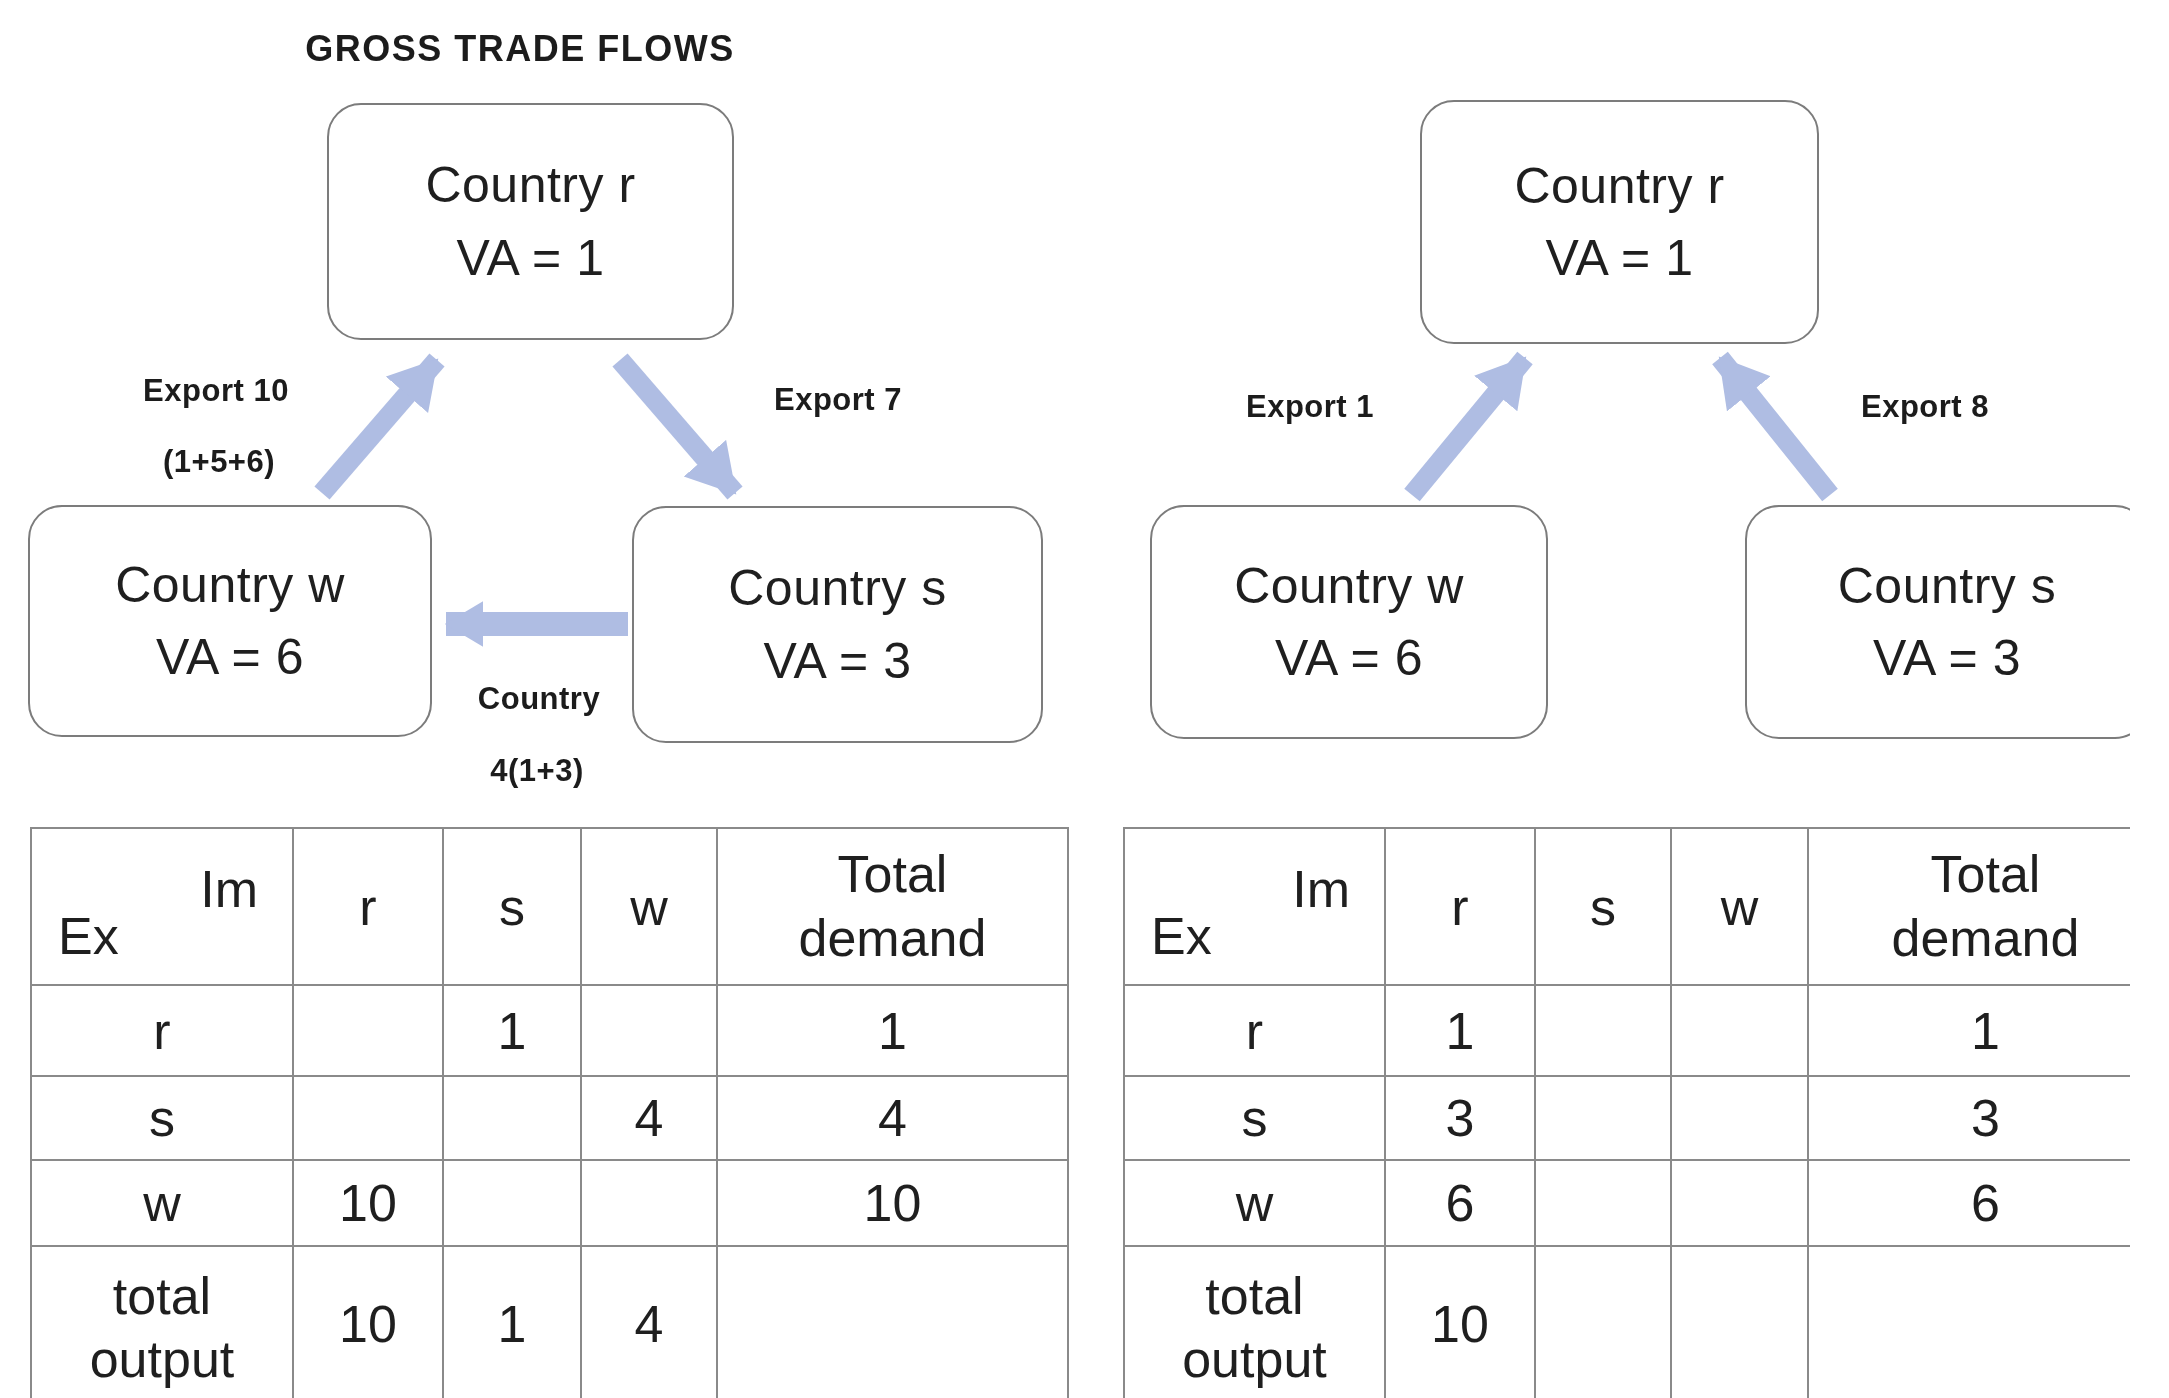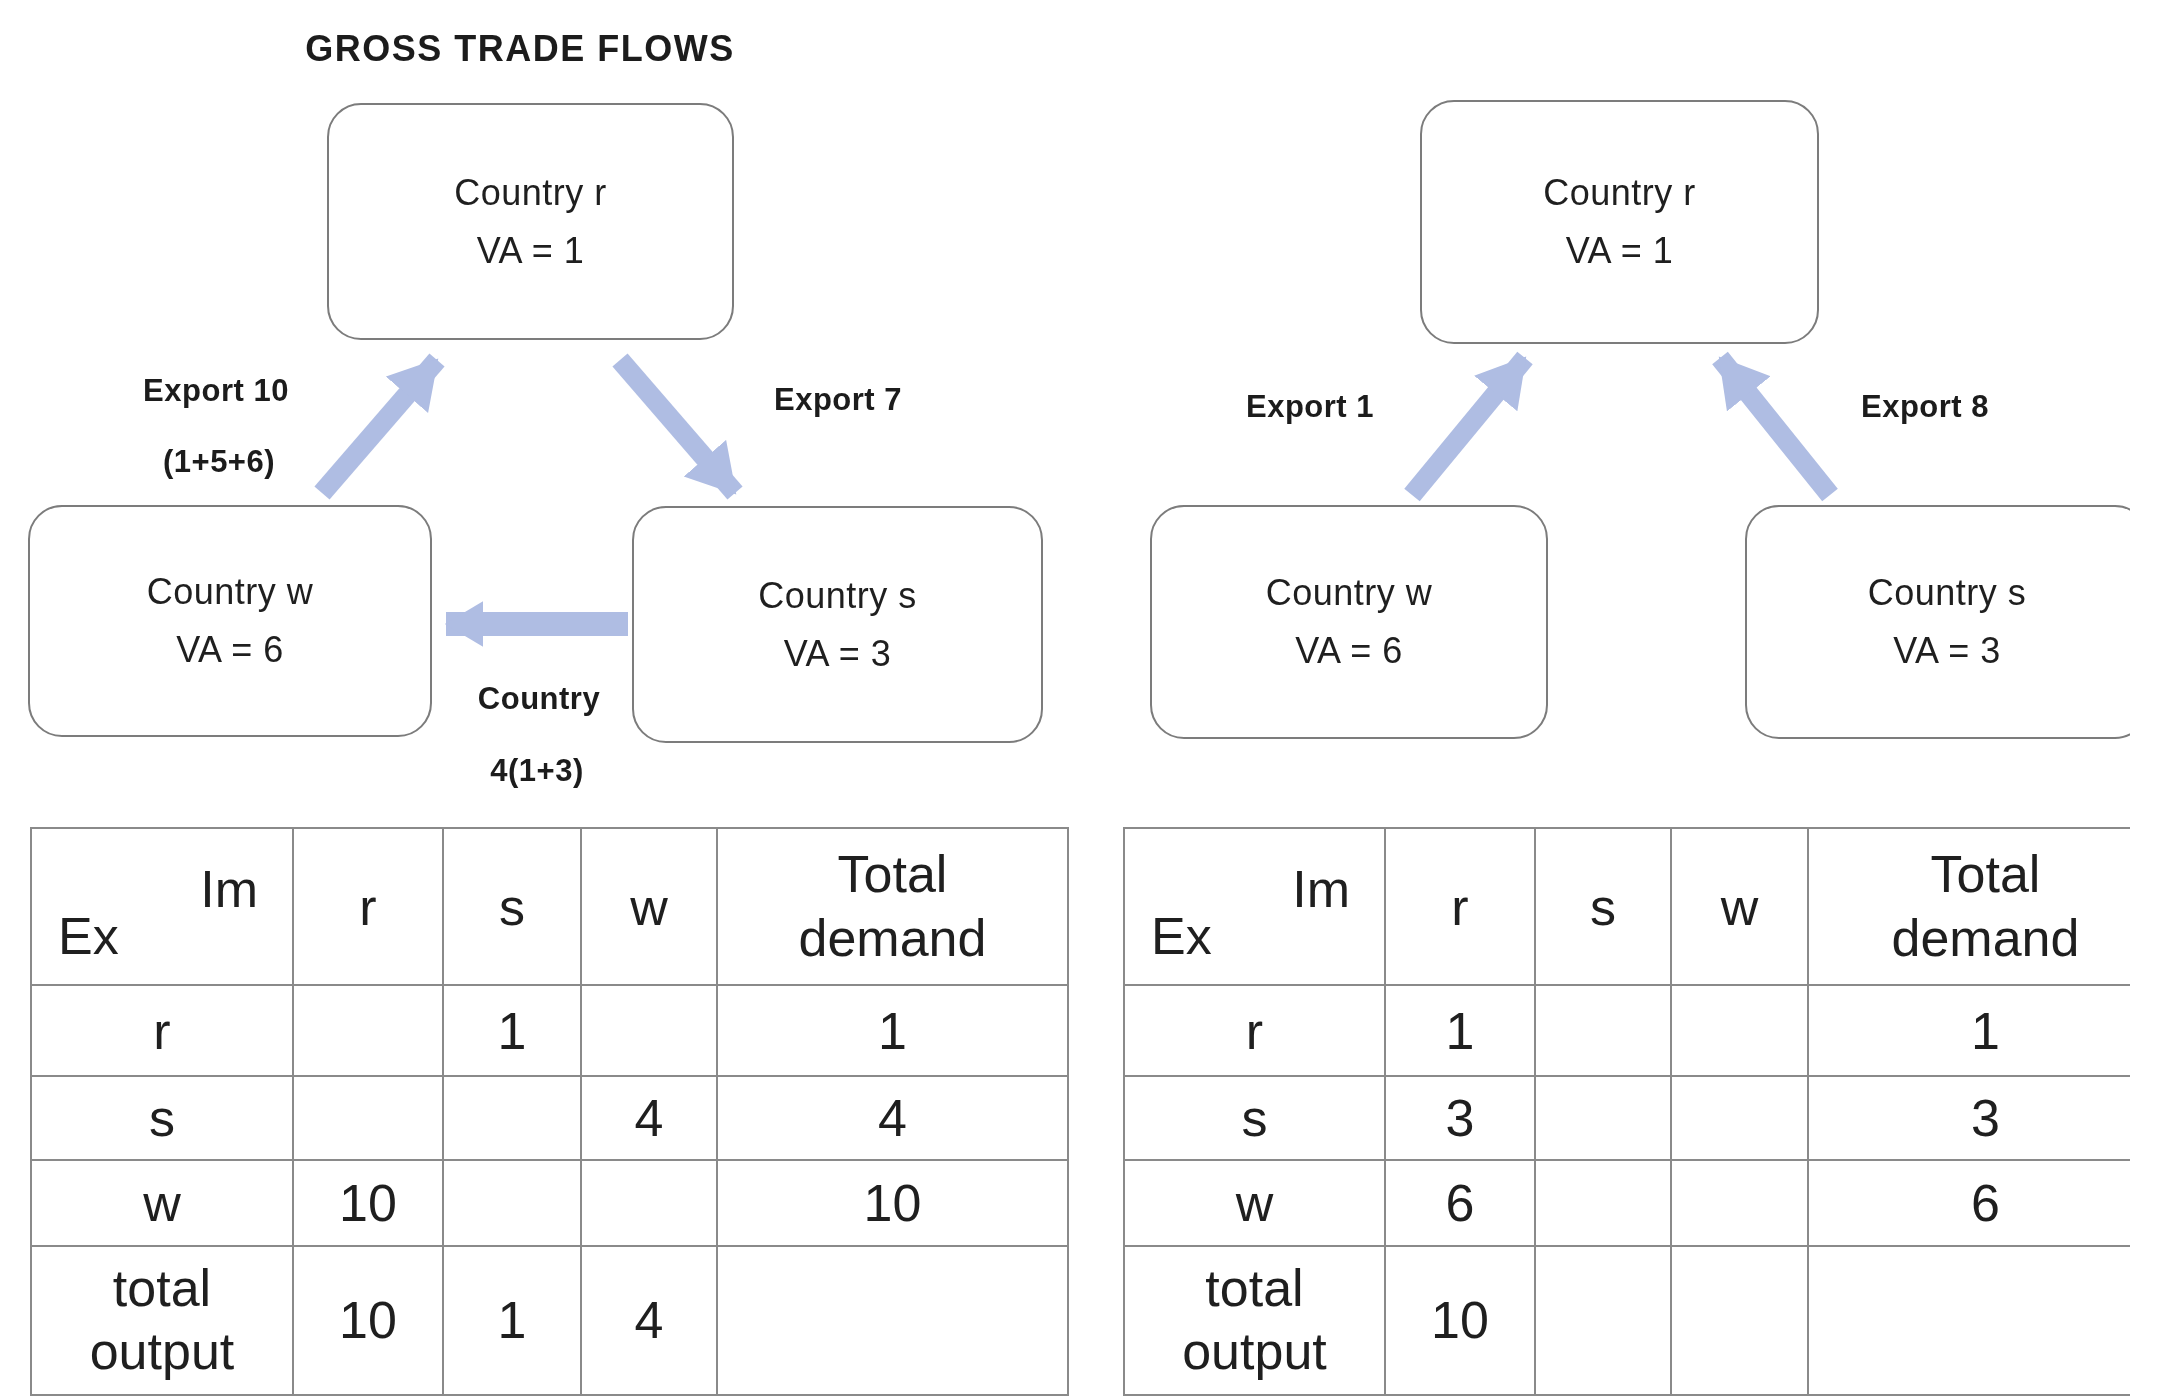--- a/index.html
+++ b/index.html
@@ -28,21 +28,21 @@
   .node {
     position: absolute;
     background: #ffffff;
     border: 2.5px solid var(--box-border, #7c7c7c);
     border-radius: 34px;
     display: flex;
     flex-direction: column;
     align-items: center;
     justify-content: center;
     gap: 20px;
-    font-size: 36px;
+    font-size: 50px;
     letter-spacing: 0.5px;
     line-height: 1.05;
   }
   .edge-label {
     position: absolute;
     transform: translate(-50%, -50%);
     font-size: 31px;
     font-weight: bold;
     letter-spacing: 0.5px;
     white-space: nowrap;
@@ -59,21 +59,21 @@
     border: 2px solid var(--table-border, #8a8a8a);
     text-align: center;
     vertical-align: middle;
     padding: 10px;
   }
   td.corner { position: relative; }
   td.corner .im { position: absolute; top: 30px; right: 34px; }
   td.corner .ex { position: absolute; bottom: 18px; left: 26px; }
   .wrap { margin: 0 auto; line-height: 1.22; }
   .wrap.wd { max-width: 235px; }
-  .wrap.wo { max-width: 195px; }
+  .wrap.wo { max-width: 195px; margin-top: 8px; }
 </style>
 </head>
 <body>
 
 <div id="canvas">
 
   <svg class="arrow-layer" width="2169" height="1398" viewBox="0 0 2169 1398">
     <defs>
       <marker id="ah" viewBox="0 0 3 3" markerWidth="3" markerHeight="3" refX="2.3" refY="1.4" orient="auto" markerUnits="strokeWidth">
         <path class="ah-path" d="M0,0 L2.4,1.4 L0,2.8 Z"></path>

